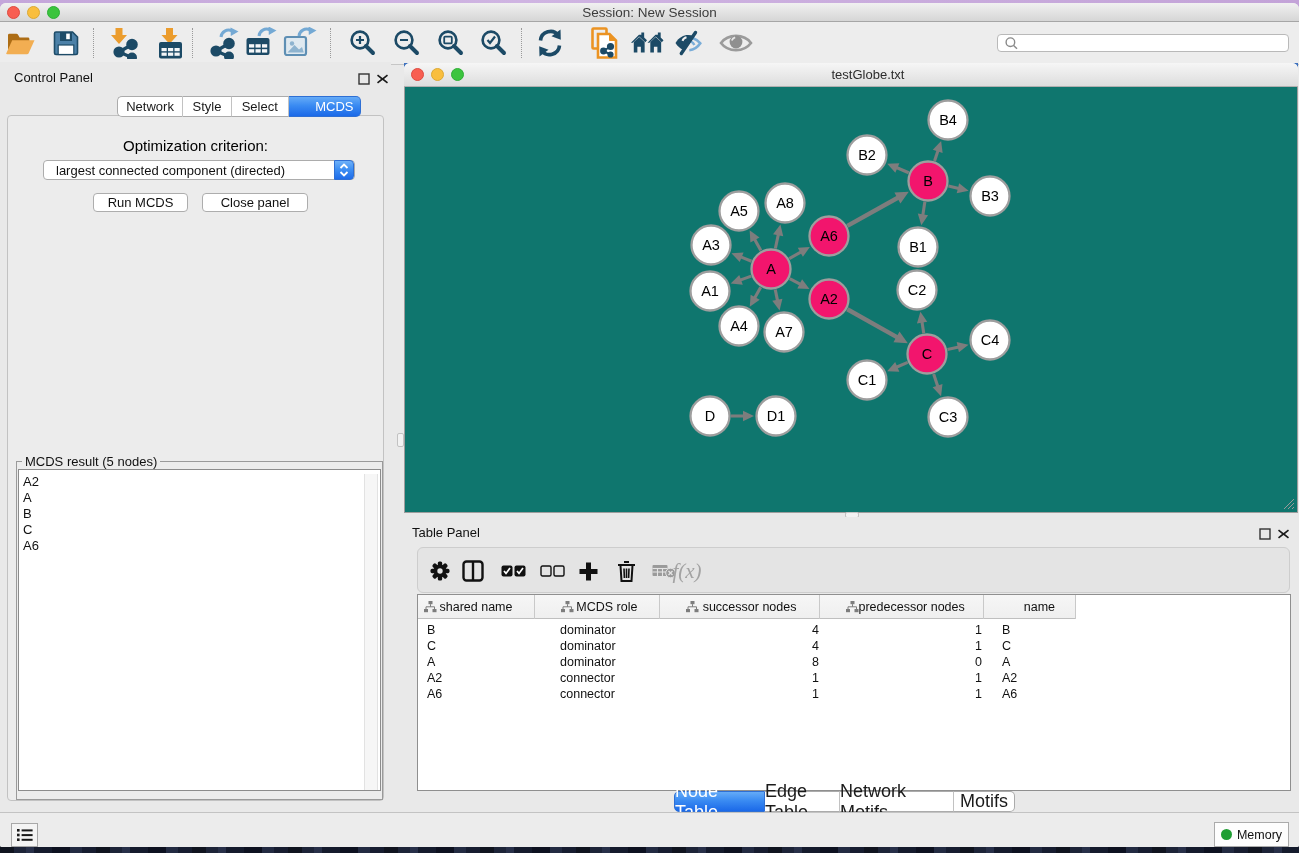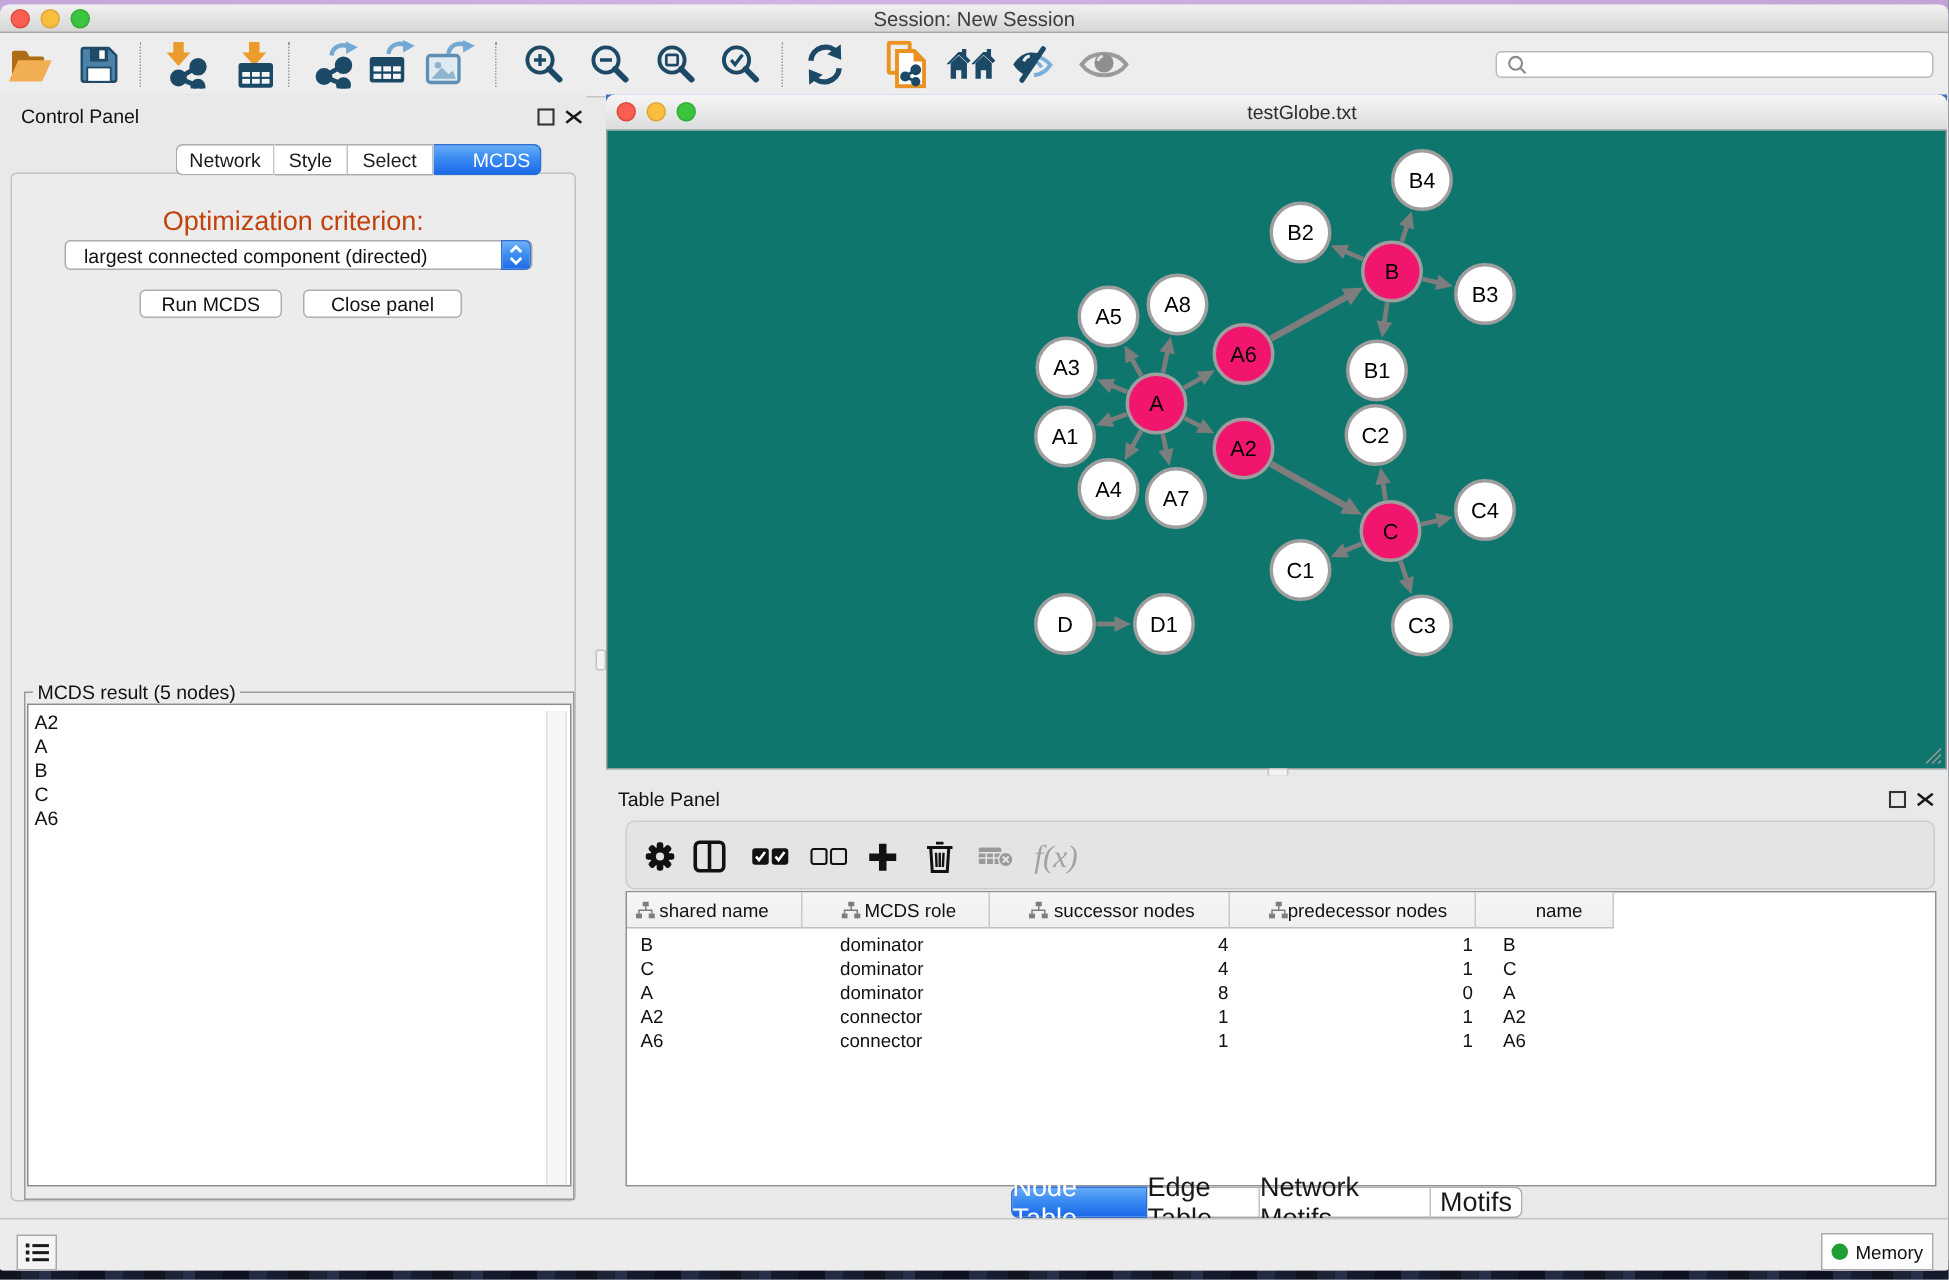--- a/index.html
+++ b/index.html
@@ -46,21 +46,21 @@
 .seg { background:#fff; border-top:1px solid #ababab; border-bottom:1px solid #ababab;
   border-right:1px solid #c2c2c2; color:#1a1a1a; font-size:13px; display:flex;
   align-items:center; justify-content:center; }
 .seg:first-child { border-left:1px solid #ababab; border-radius:5px 0 0 5px; }
 .seg:last-child { border-right:1px solid #ababab; border-radius:0 5px 5px 0; }
 .seg.sel { background:linear-gradient(#65abf7,#3a8bf2 45%,#1b69e8); color:#fff; border-color:#2e6fd4; }
 #cp-tabs { left:78px; top:34px; width:244px;margin-left:39px; }
 #cp-tabs .seg:nth-child(1){ width:72px; } #cp-tabs .seg:nth-child(2){ width:53px; }
 #cp-tabs .seg:nth-child(3){ width:62px; } #cp-tabs .seg:nth-child(4){ width:77px;padding-left:20px; }
 
-#opt-label { left:8px; top:75px; width:375px; text-align:center; font-size:18px; color:#c2410c; }
+#opt-label { left:8px; top:75px; width:375px; text-align:center; font-size:15px; color:#000000; }
 #mcds-dropdown { left:43px; top:98px; width:312px; height:20px; background:#fff;
   border:1px solid #acacac; border-radius:4px; }
 #mcds-dropdown .dd-text { position:absolute; left:12px; top:2px; font-size:13px; color:#111; }
 #dd-spinner { position:absolute; right:0; top:-1px; width:20px; height:20px;
   background:linear-gradient(#6fb1f8,#3f90f3 45%,#1f6ce9); border:1px solid #2e6fd4;
   border-radius:0 4px 4px 0; }
 .btn { background:#fff; border:1px solid #adadad; border-radius:4px; font-size:13px;
   color:#111; display:flex; align-items:center; justify-content:center; }
 #run-mcds-btn { left:93px; top:131px; width:95px; height:19px; }
 #close-panel-btn { left:202px; top:131px; width:106px; height:19px; }
@@ -531,21 +531,21 @@
           <g stroke="#e4e4e4" stroke-width="1.1">
             <line x1="0.5" y1="5.5" x2="15.5" y2="5.5"></line>
               <line x1="0.5" y1="9" x2="15.5" y2="9"></line>
             <line x1="5.5" y1="5.5" x2="5.5" y2="13"></line>
               <line x1="10.5" y1="5.5" x2="10.5" y2="13"></line>
           </g>
           <circle cx="18.5" cy="10" r="4.8" fill="#9a9a9a" stroke="#e4e4e4" stroke-width="1"></circle>
           <path d="M16.5 8 L20.5 12 M20.5 8 L16.5 12" stroke="#e4e4e4" stroke-width="1.4"></path>
         </svg>
       </div>
-      <div class="tp-icon" style="left:266px; width:40px; font-family:'Liberation Serif',serif; font-style:italic; font-size:21px; color:#a3a3a3;">f(x)</div>
+      <div class="tp-icon" style="left:249px; width:40px; font-family:'Liberation Serif',serif; font-style:italic; font-size:21px; color:#a3a3a3;">f(x)</div>
     </div>
 
     <div class="abs" id="node-table">
       <div id="nt-header">
           <div class="nt-hcell" style="width: 133px;">
             <svg class="tree-ic" width="13" height="12" viewBox="0 0 13 12">
               <g fill="#7d7d7d">
                 <rect x="4.5" y="0" width="4" height="3.2"></rect>
                 <rect x="0" y="8" width="4" height="3.2"></rect>
                 <rect x="8.5" y="8" width="4" height="3.2"></rect>

